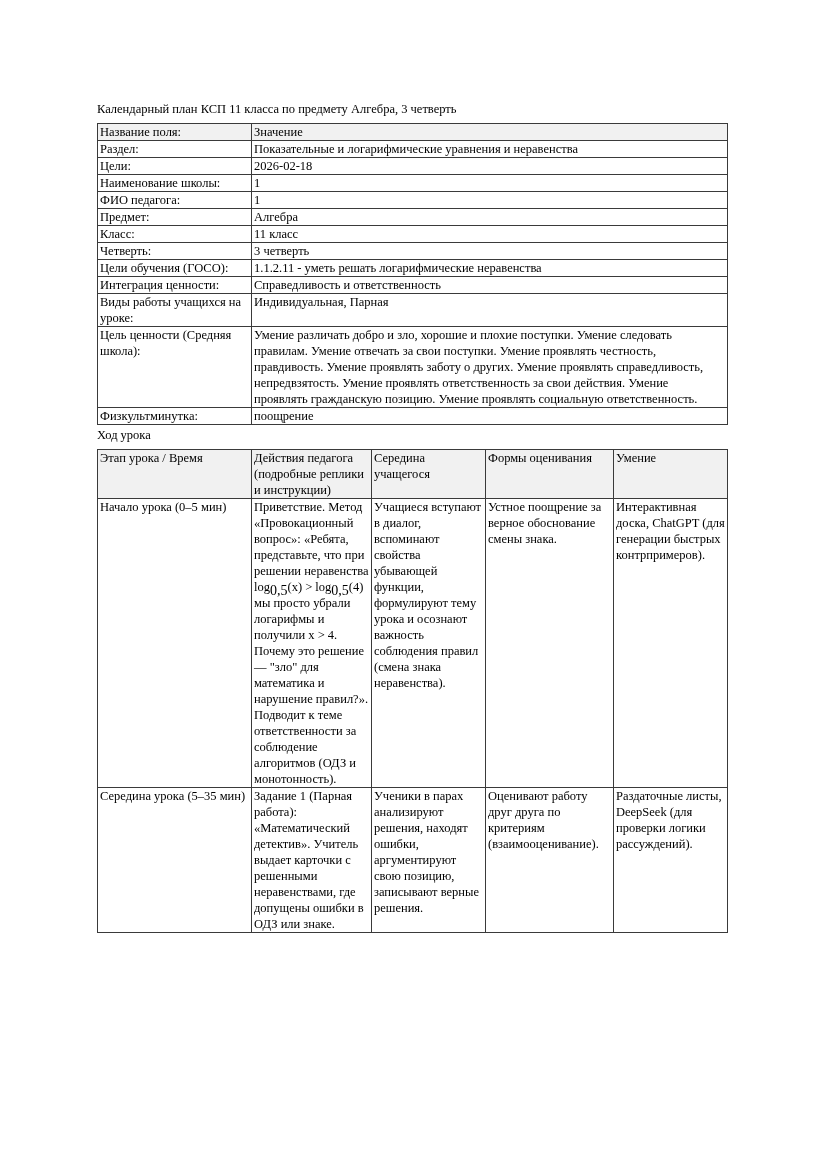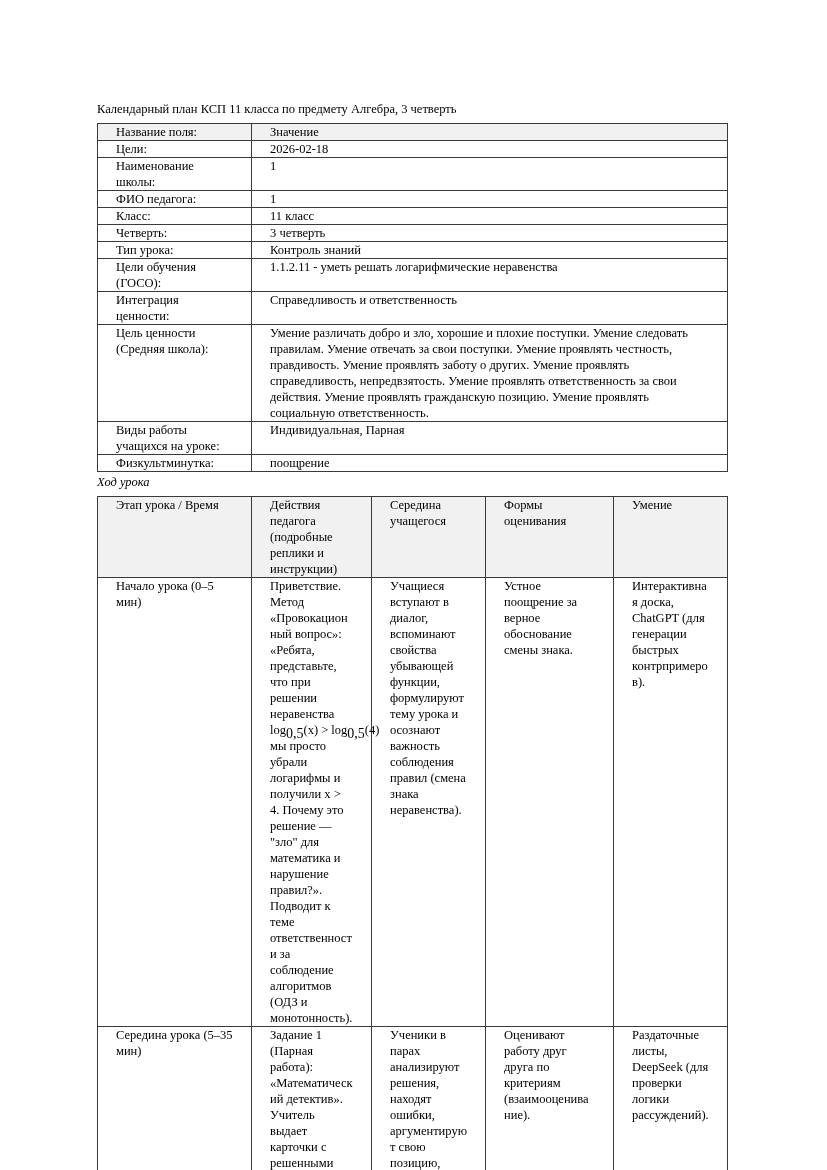--- a/index.html
+++ b/index.html
@@ -24,37 +24,36 @@
     margin: 0 0 6px 0;
     white-space: nowrap;
   }
   table {
     border-collapse: collapse;
     table-layout: fixed;
     width: 630px;
   }
   td {
     border: 1px solid #3a3a3a;
-    padding: 0 18px;
+    padding: 0 2px;
     vertical-align: top;
     text-align: left;
     font-weight: normal;
     word-wrap: break-word;
   }
   .head-row td { background: #f1f1f1; }
   .info-table .c1 { width: 154px; }
   .info-table .c2 { width: 476px; }
   .lesson-table .l1 { width: 154px; }
   .lesson-table .l2 { width: 120px; }
   .lesson-table .l3 { width: 114px; }
   .lesson-table .l4 { width: 128px; }
   .lesson-table .l5 { width: 114px; }
   .section-heading {
     margin: 2px 12px 6px 0;
-    font-style: italic;
   }
   sub { font-size: 14px; line-height: 0; }
   .nowrap { white-space: nowrap; }
 </style>
 </head>
 <body>
 
 <div class="page">
 
   <div class="doc-title">Календарный план КСП 11 класса по предмету Алгебра, 3 четверть</div>
@@ -63,58 +62,62 @@
     <colgroup>
         <col class="c1">
         <col class="c2">
       </colgroup>
     <tbody>
       <tr class="head-row">
         <td>Название поля:</td>
         <td>Значение</td>
       </tr>
       <tr>
+        <td>Раздел:</td>
+        <td>Показательные и логарифмические уравнения и неравенства</td>
+      </tr>
+      <tr>
         <td>Цели:</td>
         <td>2026-02-18</td>
       </tr>
       <tr>
         <td>Наименование школы:</td>
         <td>1</td>
       </tr>
       <tr>
         <td>ФИО педагога:</td>
         <td>1</td>
       </tr>
       <tr>
+        <td>Предмет:</td>
+        <td>Алгебра</td>
+      </tr>
+      <tr>
         <td>Класс:</td>
         <td>11 класс</td>
       </tr>
       <tr>
         <td>Четверть:</td>
         <td>3 четверть</td>
-      </tr>
-      <tr>
-        <td>Тип урока:</td>
-        <td>Контроль знаний</td>
       </tr>
       <tr>
         <td>Цели обучения (ГОСО):</td>
         <td>1.1.2.11 - уметь решать логарифмические неравенства</td>
       </tr>
       <tr>
         <td>Интеграция ценности:</td>
         <td>Справедливость и ответственность</td>
       </tr>
       <tr>
+        <td>Виды работы учащихся на уроке:</td>
+        <td>Индивидуальная, Парная</td>
+      </tr>
+      <tr>
         <td>Цель ценности (Средняя школа):</td>
         <td>Умение различать добро и зло, хорошие и плохие поступки. Умение следовать правилам. Умение отвечать за свои поступки. Умение проявлять честность, правдивость. Умение проявлять заботу о других. Умение проявлять справедливость, непредвзятость. Умение проявлять ответственность за свои действия. Умение проявлять гражданскую позицию. Умение проявлять социальную ответственность.</td>
-      </tr>
-      <tr>
-        <td>Виды работы учащихся на уроке:</td>
-        <td>Индивидуальная, Парная</td>
       </tr>
       <tr>
         <td>Физкультминутка:</td>
         <td>поощрение</td>
       </tr>
     </tbody>
   </table>
 
   <div class="section-heading">Ход урока</div>
 

